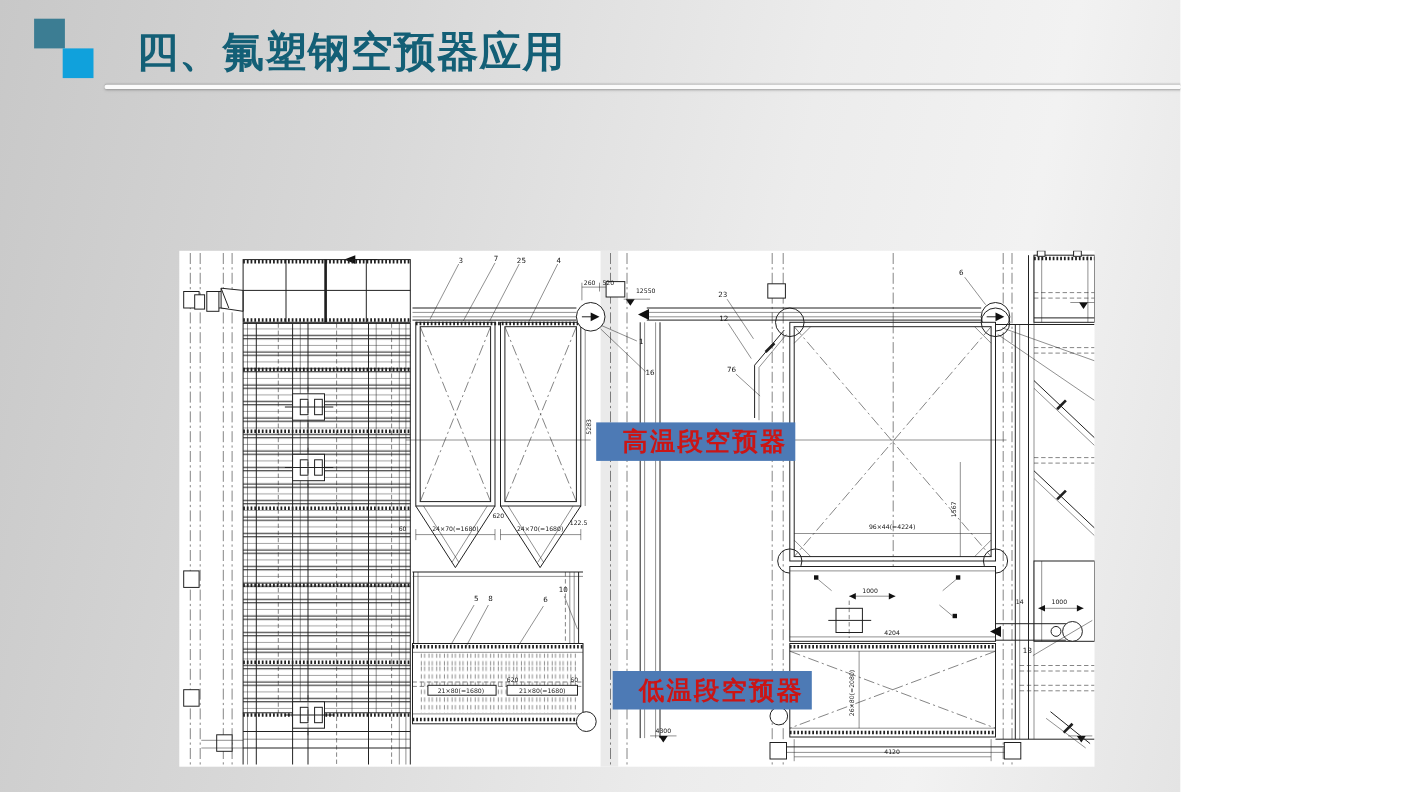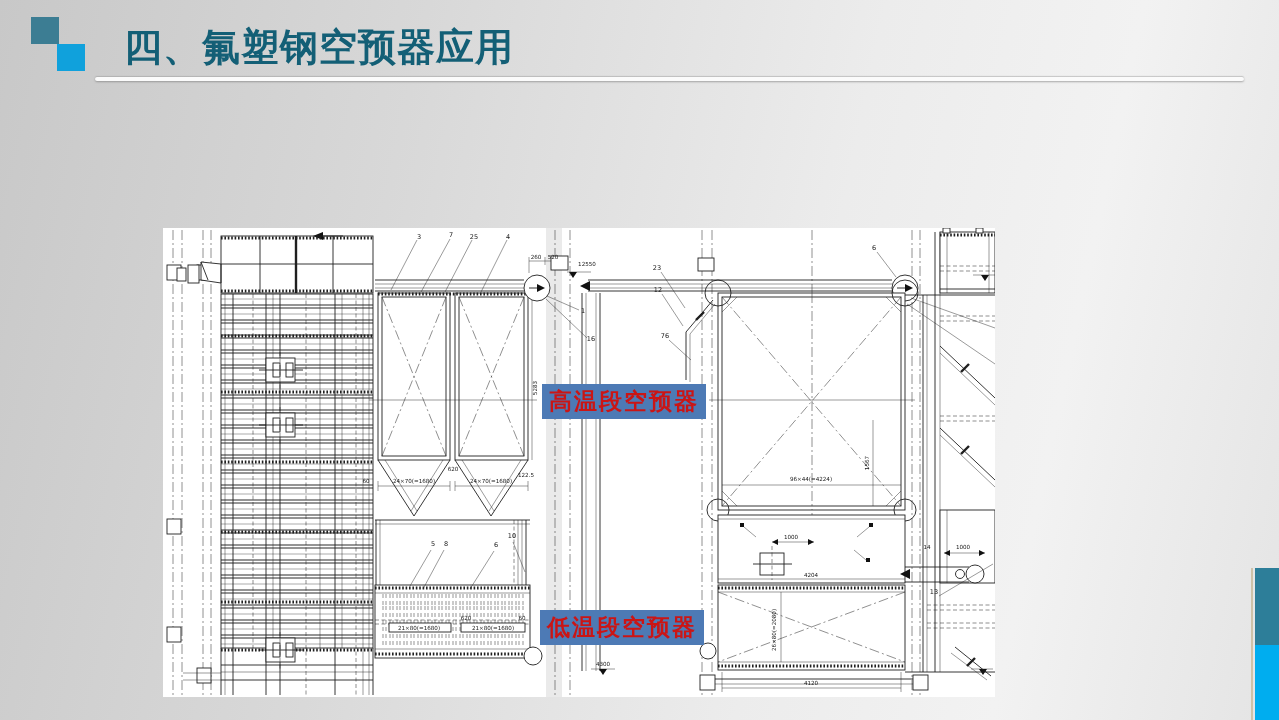--- a/index.html
+++ b/index.html
@@ -1,17 +1,17 @@
 <!DOCTYPE html>
 <html><head>
 <meta charset="utf-8">
 <style>
   html,body{margin:0;padding:0;}
   #slide{
-    position:relative; width:1279px; height:720px; overflow:hidden;
+    position:relative; width:1073px; height:720px; overflow:hidden;
     background:linear-gradient(102deg,#c8c8c8 0%,#d8d8d8 30%,#ececec 62%,#f2f2f2 80%,#e4e4e4 100%);
     font-family:"Liberation Sans","DejaVu Sans",sans-serif;
   }
   
   .sq{position:absolute;width:28px;height:27px;}
   .sq-teal{left:31px;top:17px;background:#3c7d93;}
   .sq-blue{left:57px;top:44px;background:#10a1dc;}
   .title{
     position:absolute;left:124px;top:22px;font-size:38px;font-weight:bold;
     color:#135f76;letter-spacing:1px;white-space:nowrap;
@@ -23,24 +23,24 @@
   
   .para{position:absolute;left:88px;top:112px;width:1060px;font-size:27px;line-height:47px;color:#7030a0;}
   .para .l1{display:block;text-indent:60px;white-space:nowrap;}
   .para .l2{display:block;white-space:nowrap;}
   
   .draw{position:absolute;left:163px;top:228px;width:832px;height:469px;background:#ffffff;}
   .draw svg{position:absolute;left:0;top:0;}
   .lblbox{
     position:absolute;width:164px;height:35px;background:#4d7ab5;color:#cb1515;
     display:flex;align-items:center;justify-content:center;font-size:23px;font-weight:600;
-    letter-spacing:2px;white-space:nowrap;
+    letter-spacing:2px;white-space:nowrap;padding-left:17px;
   }
   .lbl-high{left:379px;top:156px;}
-  .lbl-low{left:377px;top:382px;}
+  .lbl-low{left:394px;top:382px;}
   
   .edge-strip{position:absolute;left:1251px;top:568px;width:2px;height:152px;background:#cfc2a8;}
   .bar{position:absolute;left:1255px;width:24px;}
   .bar-teal{top:568px;height:77px;background:#2d7e99;}
   .bar-blue{top:645px;height:75px;background:#00adef;}
   
   #cad line,#cad polyline,#cad path,#cad rect,#cad circle,#cad polygon{fill:none;stroke:#1f1f1f;stroke-width:.9;}
   #cad .lt{stroke-width:.45;}
   #cad .dsh{stroke-dasharray:4 2.5;stroke-width:.5;}
   #cad .cl{stroke-dasharray:10 3 2 3;stroke-width:.55;stroke:#333;}

